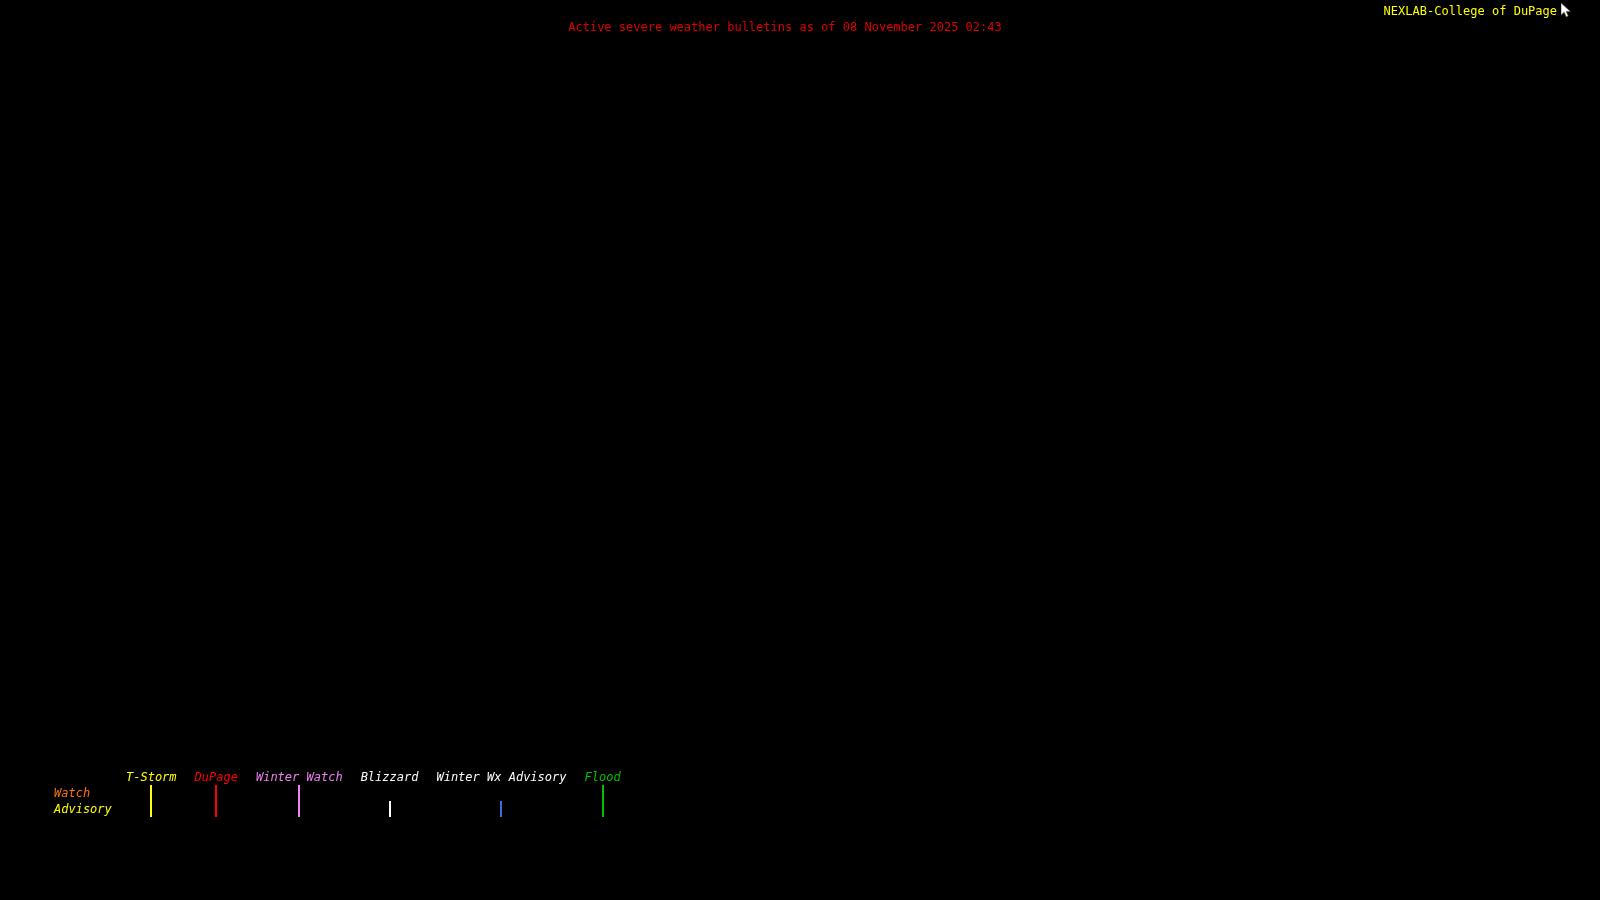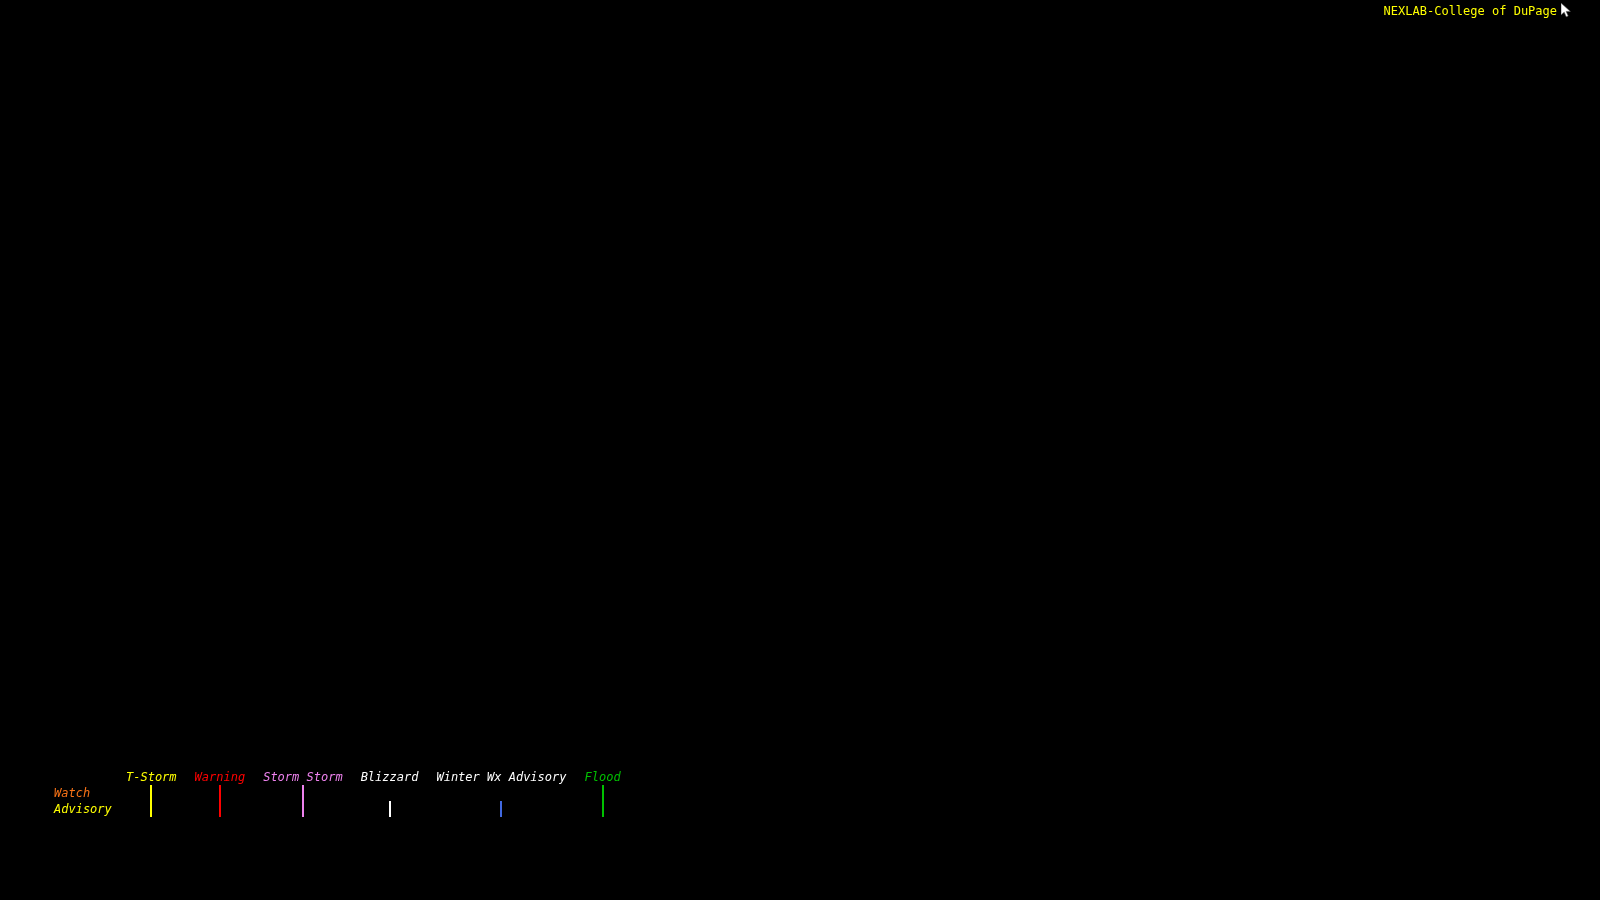--- a/index.html
+++ b/index.html
@@ -89,34 +89,35 @@
     background: transparent;
   }
 </style>
 </head>
 <body>
 
 <div class="screen">
 
   <div class="map-canvas"></div>
 
+  <div class="title" style="color: rgb(221, 0, 0);">Active severe weather bulletins as of 08 November 2025 02:43</div>
 
   <div class="brand">
     <span style="color: rgb(255, 255, 0);">NEXLAB-College of DuPage</span>
     <svg width="11" height="15" viewBox="0 0 11 15">
       <polygon points="0,0 0,12 3.2,9.2 5.2,13.8 7.2,13 5.2,8.4 9.4,8.4" fill="#ffffff" stroke="#555555" stroke-width="0.6"></polygon>
     </svg>
   </div>
 
   <div class="legend">
 
     <span></span>
     <span class="hdr" style="color: rgb(255, 255, 0);">T-Storm</span>
-    <span class="hdr" style="color: rgb(255, 0, 0);">Warning</span>
-    <span class="hdr" style="color: rgb(238, 130, 238);">Storm Storm</span>
+    <span class="hdr" style="color: rgb(255, 0, 0);">DuPage</span>
+    <span class="hdr" style="color: rgb(238, 130, 238);">Winter Watch</span>
     <span class="hdr" style="color: #ffffff;">Blizzard</span>
     <span class="hdr" style="color: #ffffff;">Winter Wx Advisory</span>
     <span class="hdr" style="color: rgb(0, 192, 0);">Flood</span>
 
     <span class="rowlab" style="color: #f97316;">Watch</span>
     <span class="cell"><span class="swatch outline" style="--c: #ffff00;"></span></span>
     <span class="cell"><span class="swatch outline" style="--c: #ff0000;"></span></span>
     <span class="cell"><span class="swatch outline" style="--c: #ee82ee;"></span></span>
     <span class="cell"><span class="swatch none" style="--c: #ffffff;"></span></span>
     <span class="cell"><span class="swatch none" style="--c: #4169e1;"></span></span>

